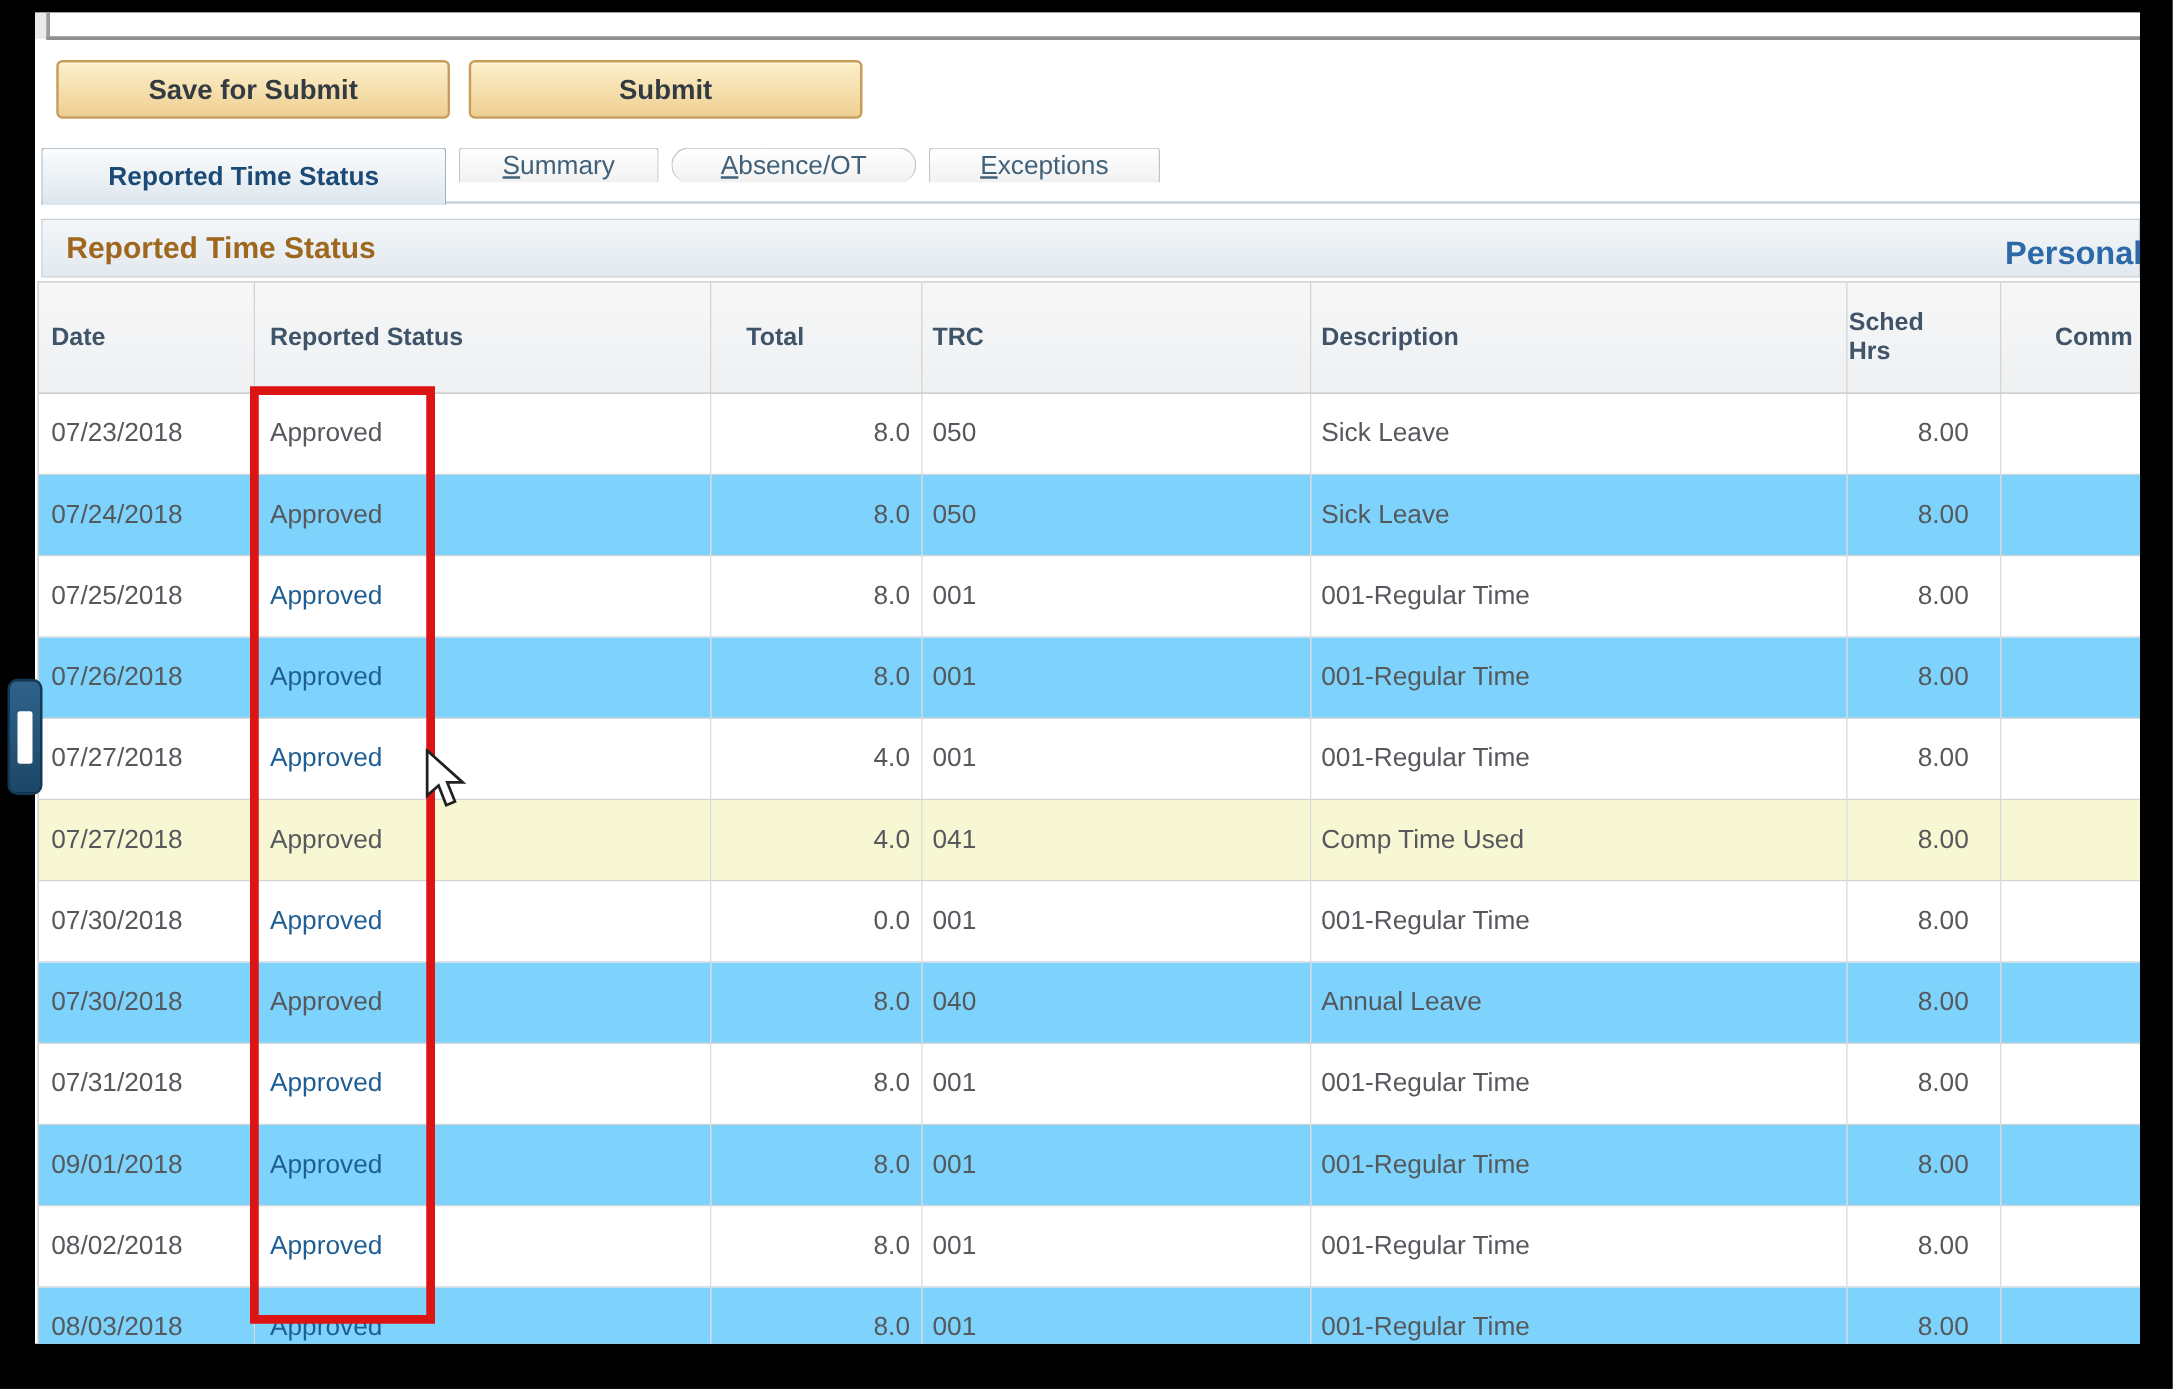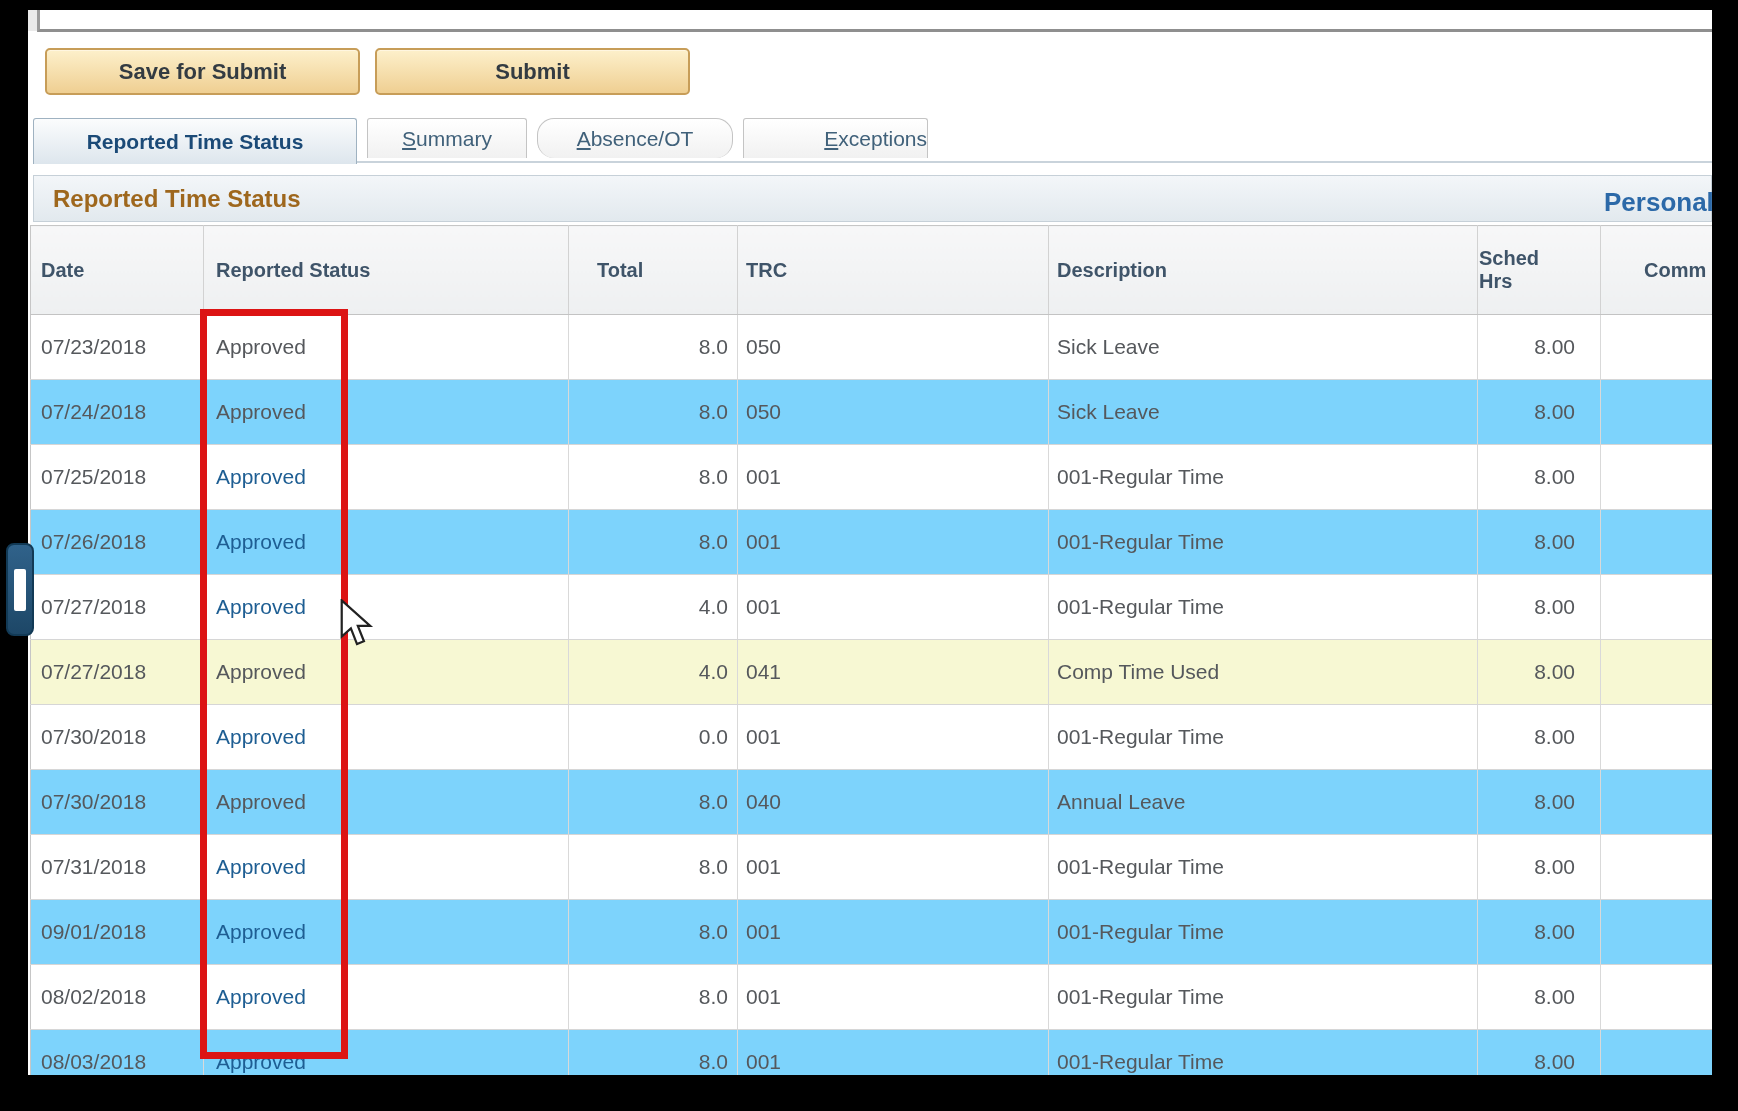--- a/index.html
+++ b/index.html
@@ -33,37 +33,37 @@
     color:#333b42;font-size:22px;font-weight:600;
     display:flex;align-items:center;justify-content:center;
     cursor:pointer;
   }
   .btn-save{left:17px;}
   .btn-submit{left:347px;}
 
   
   .tab-line{position:absolute;left:5px;top:151px;width:1679px;height:2px;background:#c9d3db;}
   .tab{
-    position:absolute;top:108px;height:40px;
+    position:absolute;top:108px;height:28px;
     background:linear-gradient(#ffffff,#f1f1f1);
     border:1px solid #c4c4c4;border-bottom:none;
     border-radius:3px 3px 0 0;
     display:flex;align-items:center;justify-content:center;
     font-size:21px;color:#40617a;cursor:pointer;box-sizing:border-box;
   }
   .tab.active{
     left:5px;width:324px;height:46px;z-index:2;
     background:linear-gradient(#fbfcfd,#dde6ed);
     border:1px solid #9fb2c1;border-bottom:none;
     font-weight:bold;color:var(--tab-active-text);
   }
   .tab.inactive .tab-label::first-letter{text-decoration:underline;}
   .tab-summary{left:339px;width:160px;}
   .tab-absence{left:509px;width:196px;border-radius:17px;}
-  .tab-exceptions{left:715px;width:185px;justify-content:flex-end;}
+  .tab-exceptions{left:715px;width:185px;}
 
   
   .section-bar{
     position:absolute;left:5px;top:165px;width:1679px;height:47px;
     background:linear-gradient(#f3f6f9,#e2e9ee);
     border:1px solid #c6d0d8;box-sizing:border-box;
   }
   .section-title{
     position:absolute;left:19px;top:9px;
     font-size:24px;font-weight:bold;color:var(--section-title);

